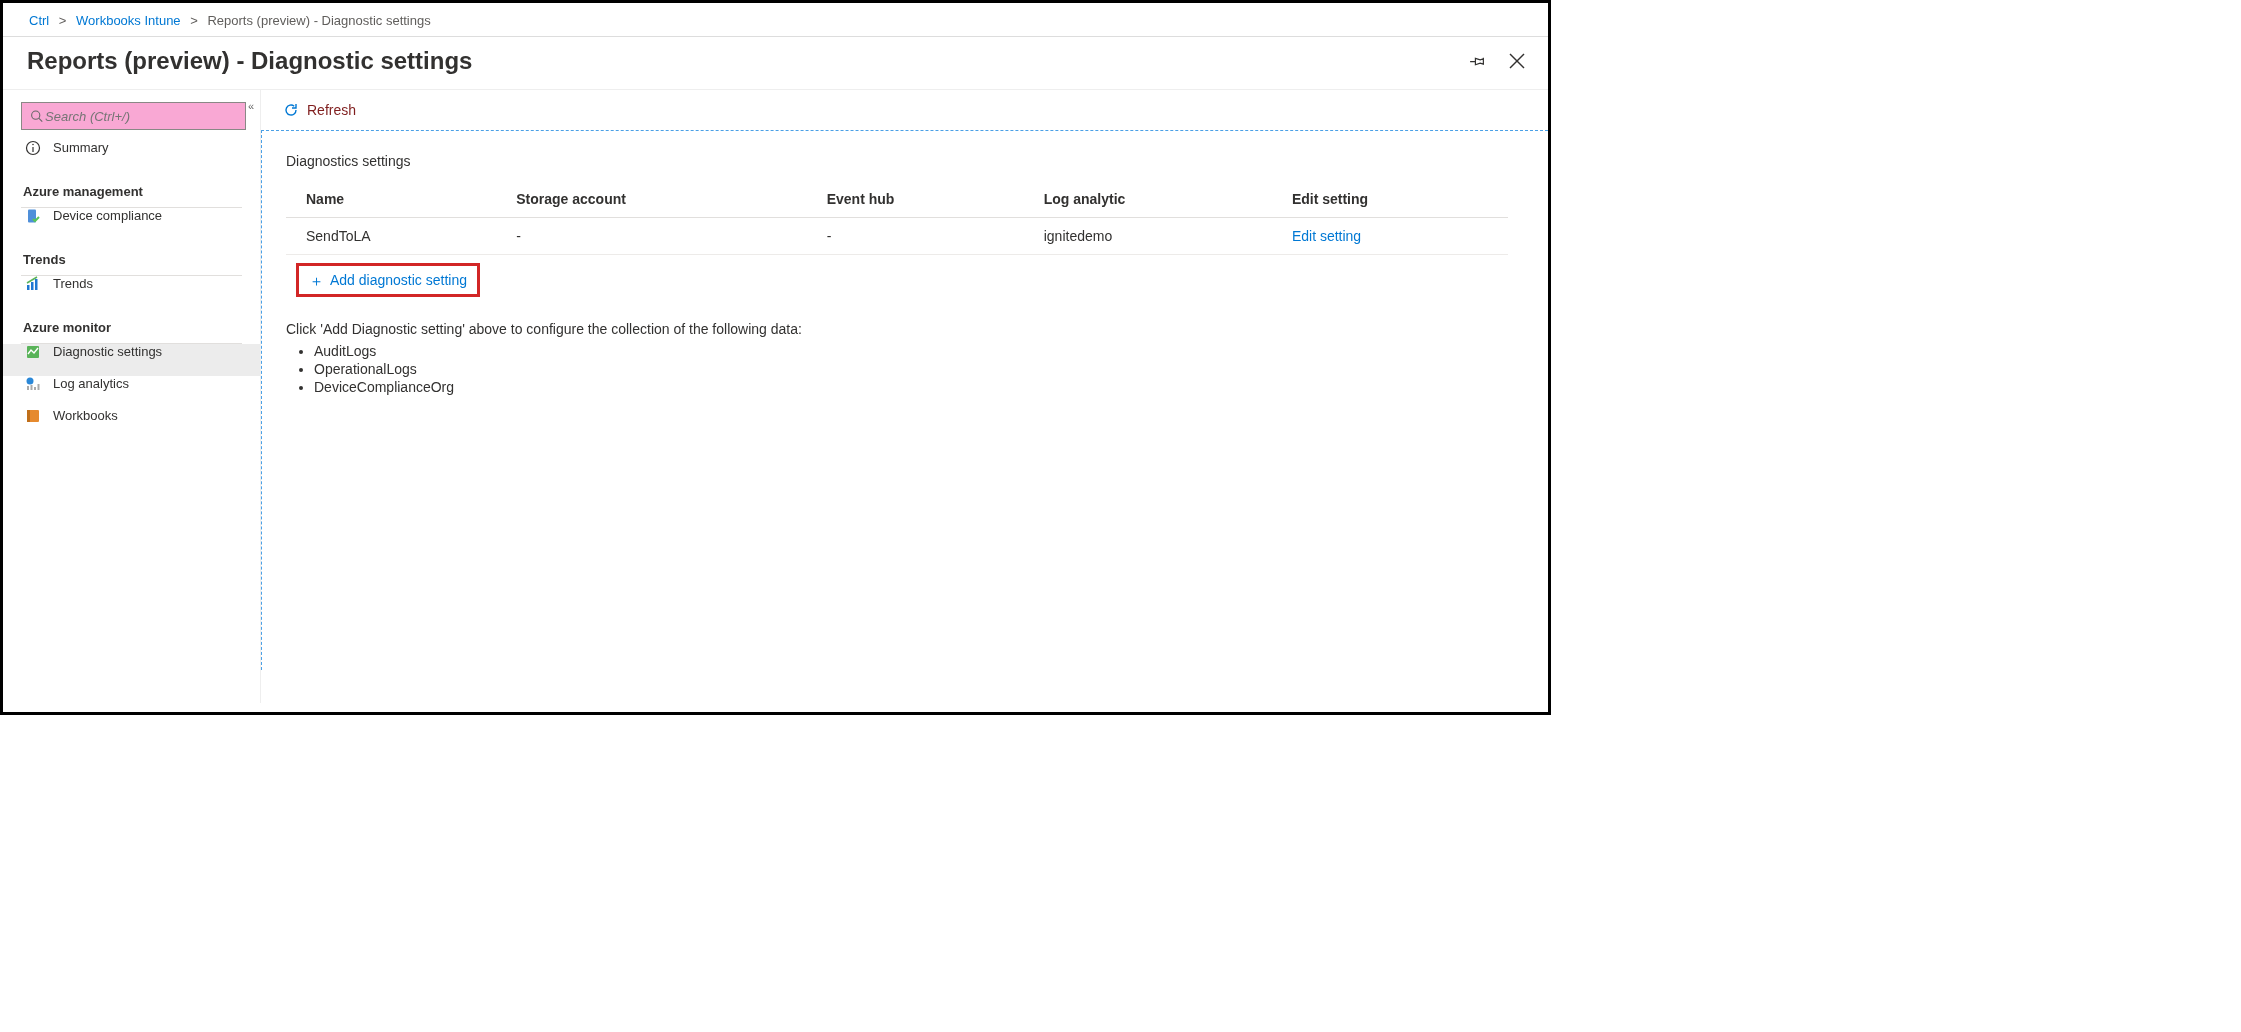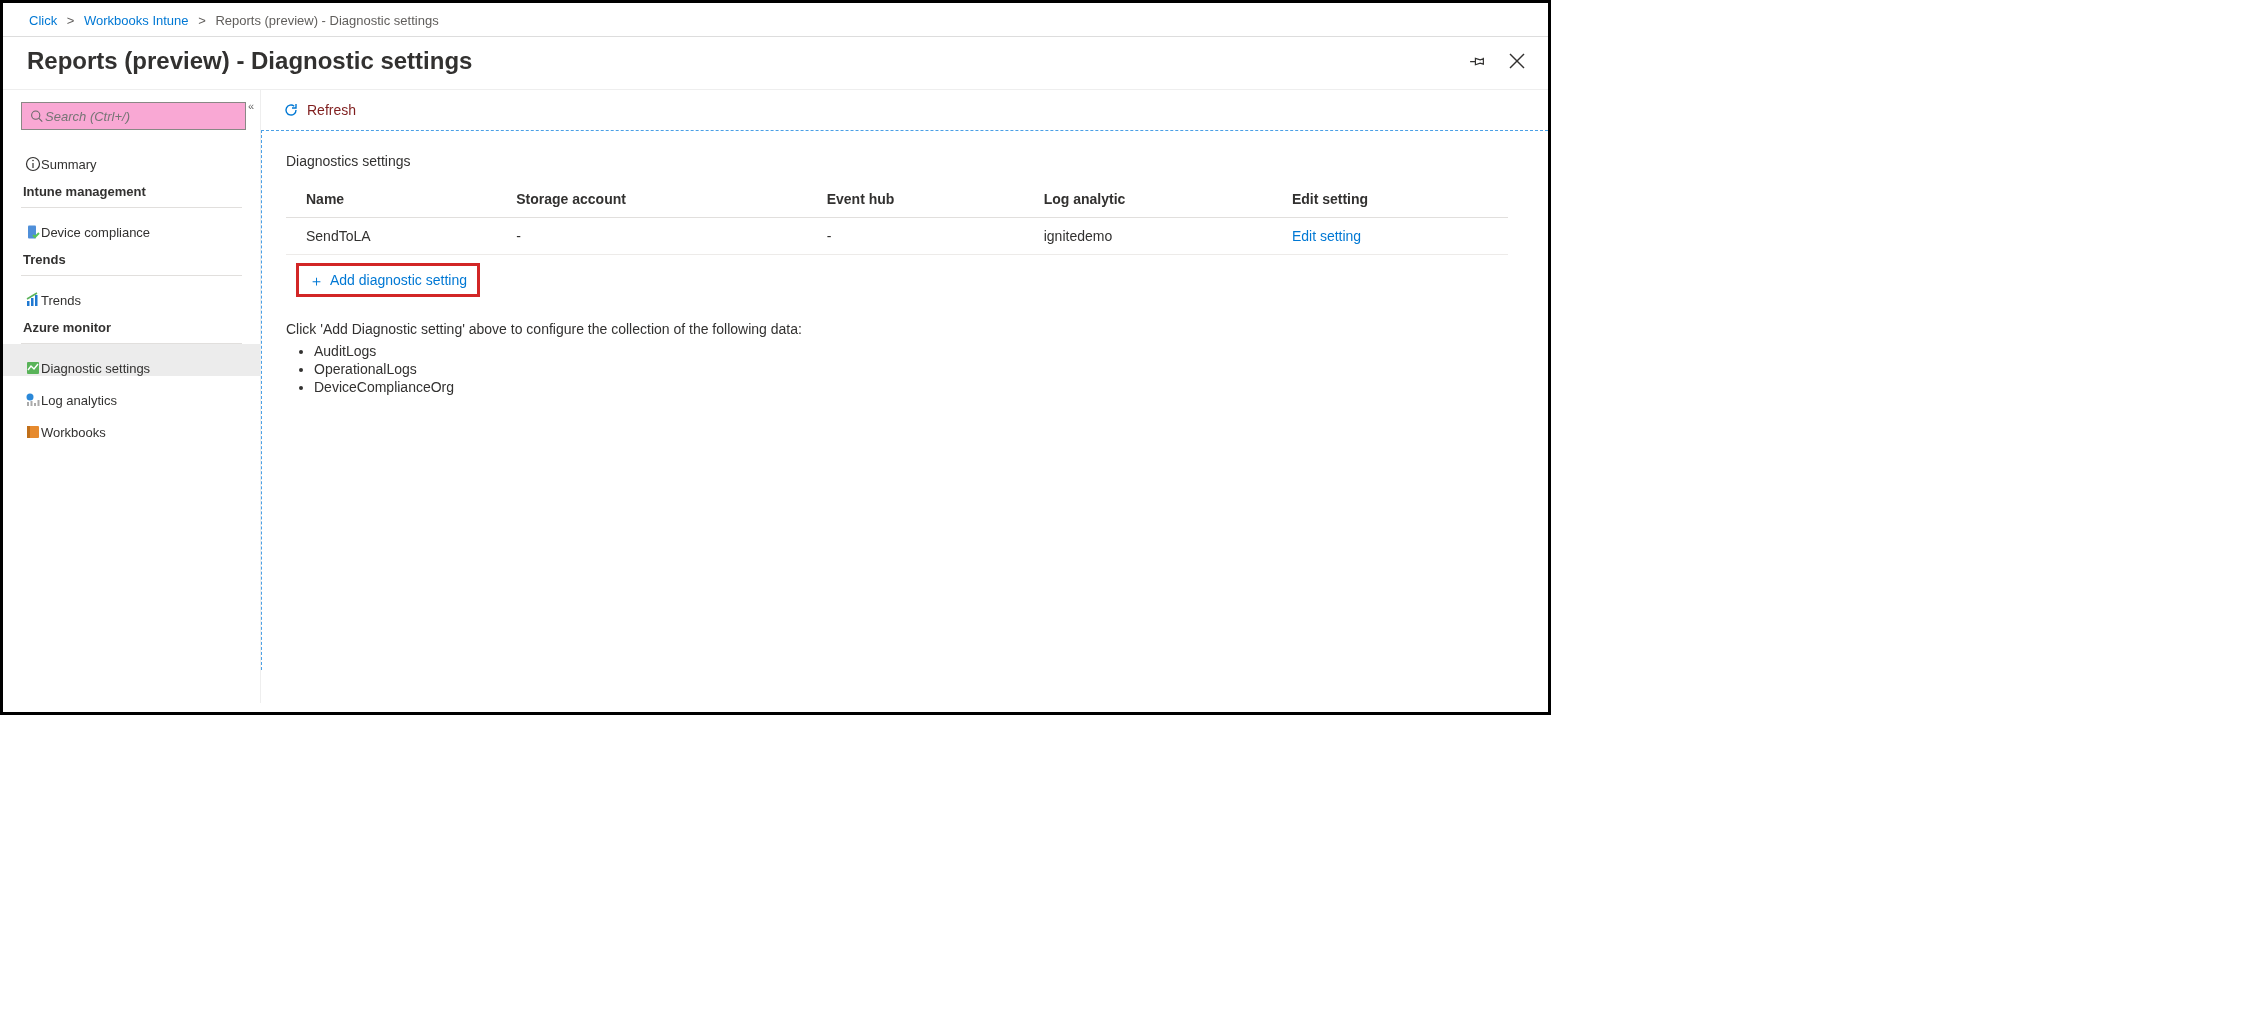--- a/index.html
+++ b/index.html
@@ -79,24 +79,25 @@
     border: none;
     outline: none;
     width: 100%;
     font-size: 13px;
     font-style: italic;
     color: #666;
     background: transparent;
   }
   .side-item {
     display: flex;
-    align-items: flex-end;
+    align-items: flex-start;
     height: 32px;
     padding: 0 18px 0 22px;
     cursor: pointer;
+    gap: 12px;
     font-size: 13px;
   }
   .side-item.selected { background: #ececec; }
   .side-section-header {
     font-weight: 600;
     font-size: 13px;
     padding: 12px 18px 4px 20px;
     color: #323130;
   }
   .side-divider {
@@ -179,21 +180,21 @@
     font-size: 14px;
   }
   .hint-list li { margin: 2px 0; }
 
   svg { display:block; }
 </style>
 </head>
 <body>
 
 <div class="breadcrumb">
-  <a href="#" class="crumb-link">Click</a>
+  <a href="#" class="crumb-link">Ctrl</a>
   <span class="sep">&gt;</span>
   <a href="#" class="crumb-link">Workbooks Intune</a>
   <span class="sep">&gt;</span>
   <span>Reports (preview) - Diagnostic settings</span>
 </div>
 <div class="top-divider"></div>
 
 <div class="title-row">
   <div class="page-title">Reports (preview) - Diagnostic settings</div>
   <div class="title-actions">
@@ -230,21 +231,21 @@
       <span class="side-icon">
         <svg width="16" height="16" viewBox="0 0 16 16" fill="none" stroke="#323130" stroke-width="1.2">
           <circle cx="8" cy="8" r="6.5"></circle>
             <line x1="8" y1="7" x2="8" y2="12"></line>
             <circle cx="8" cy="4.5" r="0.8" fill="#323130" stroke="none"></circle>
         </svg>
       </span>
       <span>Summary</span>
     </div>
 
-    <div class="side-section-header">Intune management</div>
+    <div class="side-section-header">Azure management</div>
     <div class="side-divider"></div>
     <div class="side-item">
       <span class="side-icon">
         <svg width="16" height="16" viewBox="0 0 16 16">
           <rect x="3" y="1.5" width="8" height="13" rx="1" fill="#4f8fd9"></rect>
           <path d="M8 11 l2 2 l4 -4" fill="none" stroke="#58c558" stroke-width="2"></path>
         </svg>
       </span>
       <span>Device compliance</span>
     </div>

